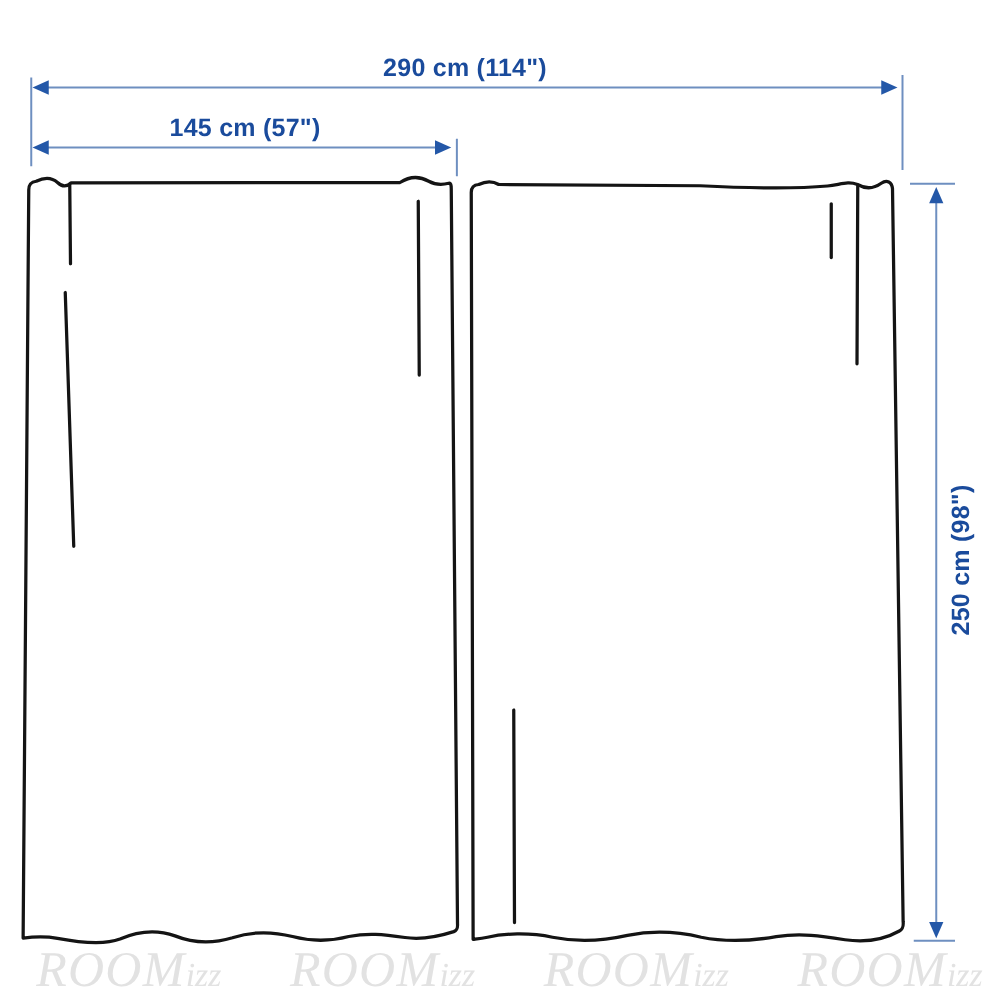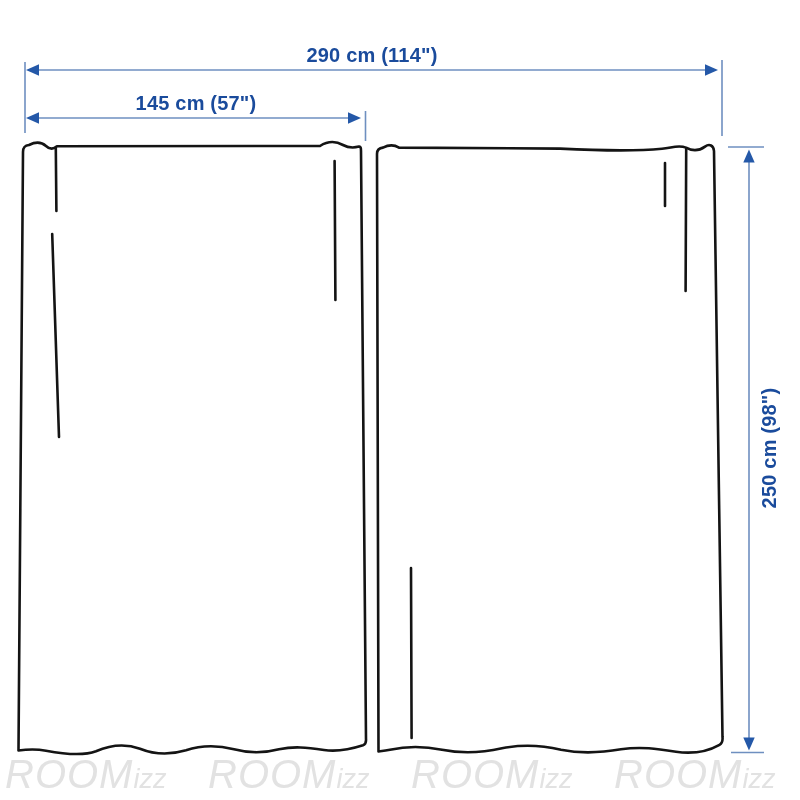--- a/index.html
+++ b/index.html
@@ -46,22 +46,23 @@
     top: 436px;
     width: 200px;
     height: 24px;
     line-height: 24px;
     transform: rotate(-90deg);
   }
   .watermark {
     position: absolute;
     top: 752px;
     width: 196px;
+    text-align: center;
     color: #e2e2e2;
-    font-family: Liberation Sans, sans-serif;
+    font-family: Liberation Serif, serif;
     font-style: italic;
     white-space: nowrap;
     user-select: none;
   }
   .watermark .wm-main {
     font-size: 40px;
     letter-spacing: 1px;
   }
   .watermark .wm-suffix {
     font-size: 27px;

